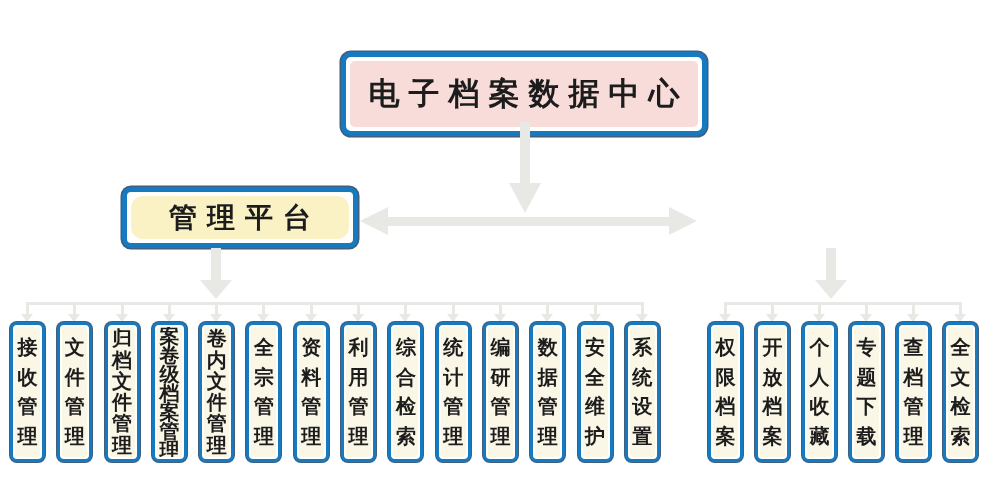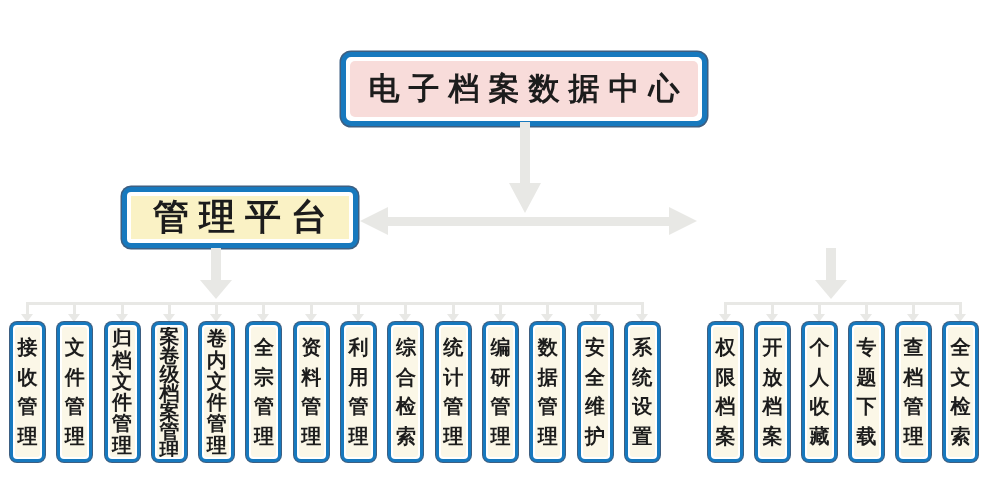--- a/index.html
+++ b/index.html
@@ -14,25 +14,25 @@
   *{margin:0;padding:0;box-sizing:border-box;}
   body{background:#fff;font-family:"Liberation Sans","DejaVu Sans",sans-serif;}
   .canvas{position:relative;width:1000px;height:489px;background:#fff;overflow:hidden;}
 
   
   .node{position:absolute;background:#fff;border:5px solid var(--blue);
         box-shadow:0 0 0 1.5px var(--edge);}
   .node-inner{width:100%;height:100%;display:flex;align-items:center;justify-content:center;
         color:var(--text);font-weight:bold;}
 
-  .root-node{left:341px;top:52px;width:366px;height:74px;border-radius:10px;padding:4px;}
+  .root-node{left:341px;top:52px;width:366px;height:84px;border-radius:10px;padding:4px;}
   .root-node .node-inner{background:var(--pink);border-radius:5px;font-size:31px;letter-spacing:9px;text-indent:9px;}
 
   .platform-node{top:187px;width:236px;height:61px;border-radius:9px;padding:4px;}
-  .platform-node .node-inner{background:var(--yellow);border-radius:0;font-size:36px;letter-spacing:10px;text-indent:10px;}
+  .platform-node .node-inner{background:var(--yellow);border-radius:12px;font-size:28px;letter-spacing:10px;text-indent:10px;}
   .platform-left{left:122px;}
   .platform-right{left:713px;width:237px;}
 
   
   .leaf-row{position:absolute;top:322px;height:140px;display:flex;justify-content:space-between;}
   .leaf-row-left{left:10px;width:650px;}
   .leaf-row-right{left:708px;width:270px;}
   .leaf{width:35px;height:140px;background:#fff;border:3px solid var(--blue);border-radius:7px;
         padding:2px;box-shadow:0 0 0 1px var(--edge);flex:0 0 35px;}
   .leaf-inner{width:100%;height:100%;background:var(--cream);border-radius:3px;

